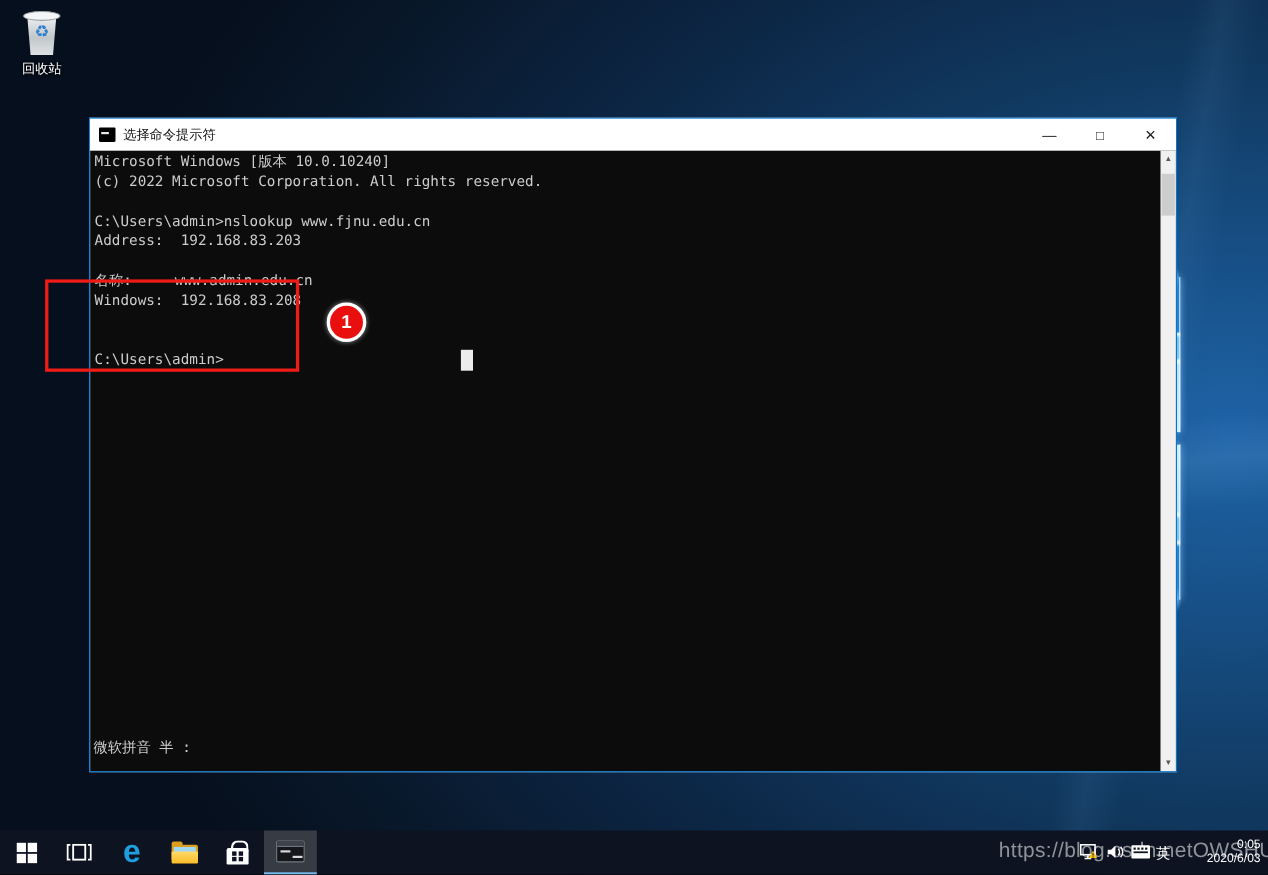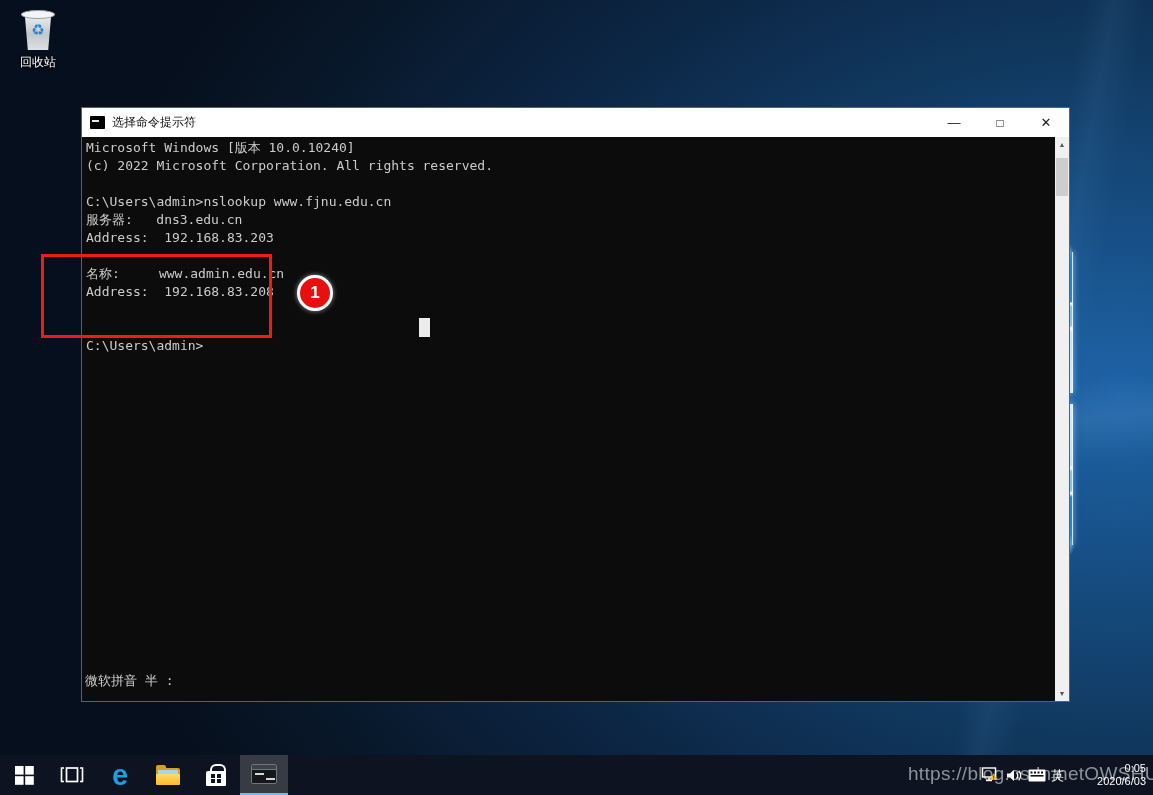--- a/index.html
+++ b/index.html
@@ -158,25 +158,24 @@
         <div class="win-btn">✕</div>
       </div>
     </div>
 
     <div class="console">
       <div class="term-lines">
         <div class="term-line">Microsoft Windows [版本 10.0.10240]</div>
         <div class="term-line">(c) 2022 Microsoft Corporation. All rights reserved.</div>
         <div class="term-line"></div>
         <div class="term-line">C:\Users\admin&gt;nslookup www.fjnu.edu.cn</div>
-        <div class="term-line">服务器:   dns3.edu.cn</div>
         <div class="term-line">Address:  192.168.83.203</div>
         <div class="term-line"></div>
         <div class="term-line">名称:     www.admin.edu.cn</div>
-        <div class="term-line">Address:  192.168.83.208</div>
+        <div class="term-line">Windows:  192.168.83.208</div>
         <div class="term-line"></div>
         <div class="term-line"></div>
         <div class="term-line">C:\Users\admin&gt;</div>
       </div>
       <div class="cursor-block"></div>
       <div class="ime-line">微软拼音 半 :</div>
 
       <div class="scrollbar">
         <div class="sb-btn sb-up">▲</div>
         <div class="sb-thumb"></div>

